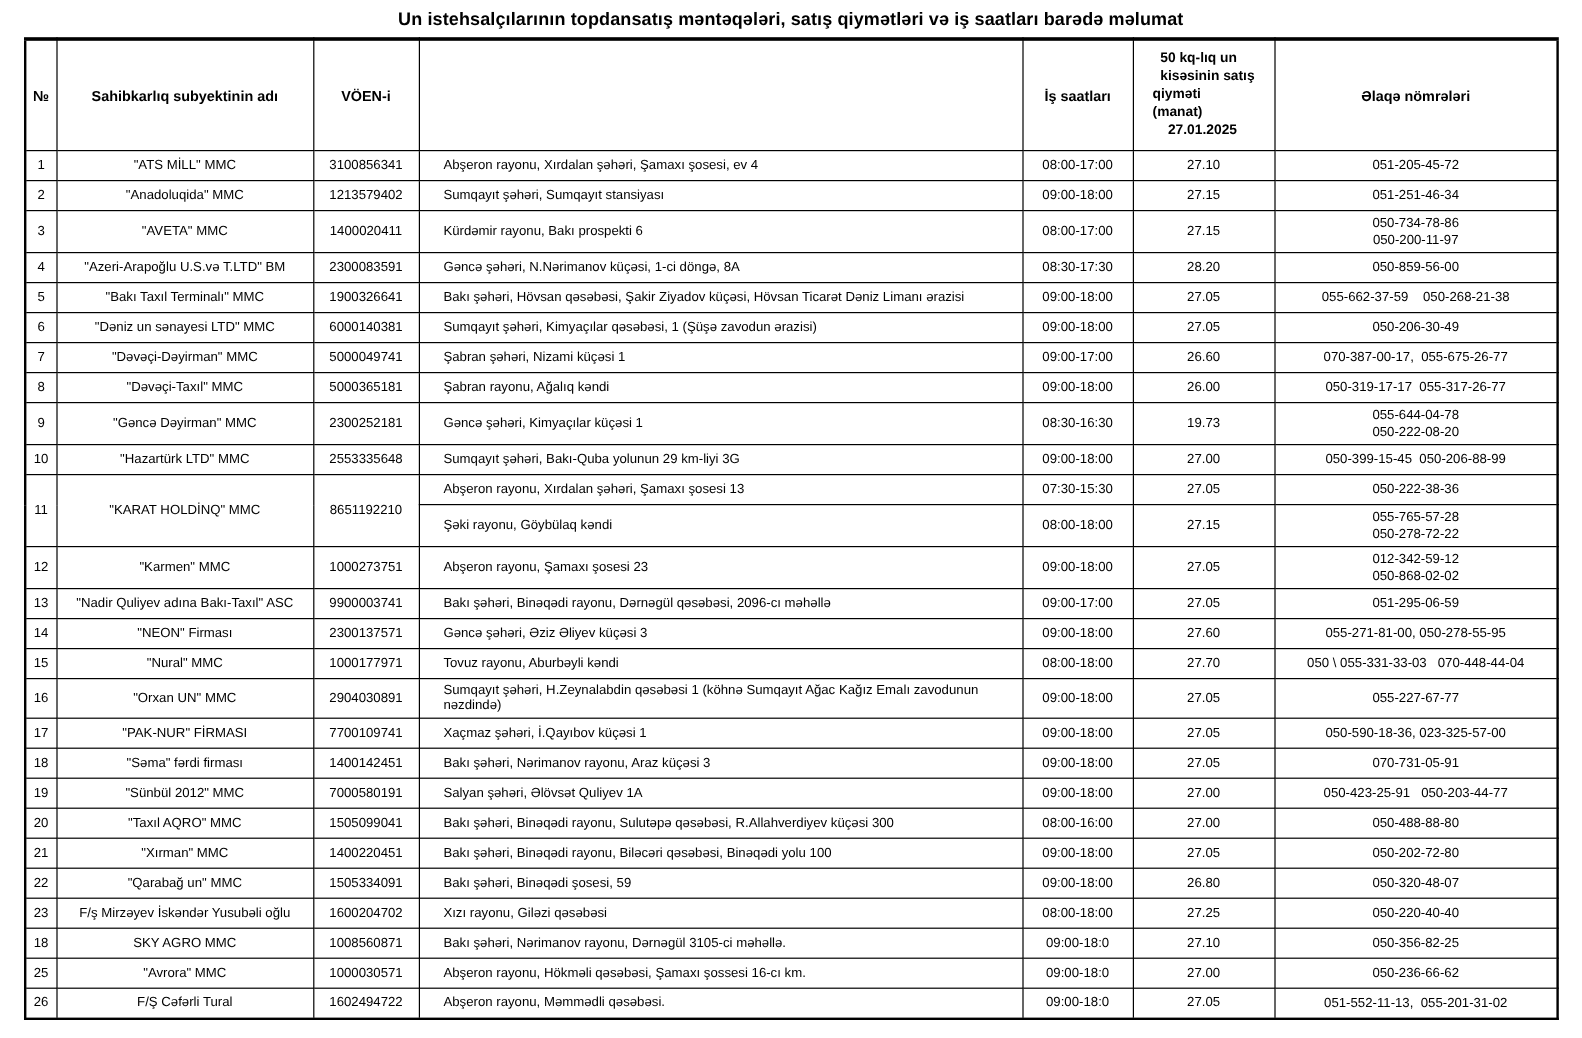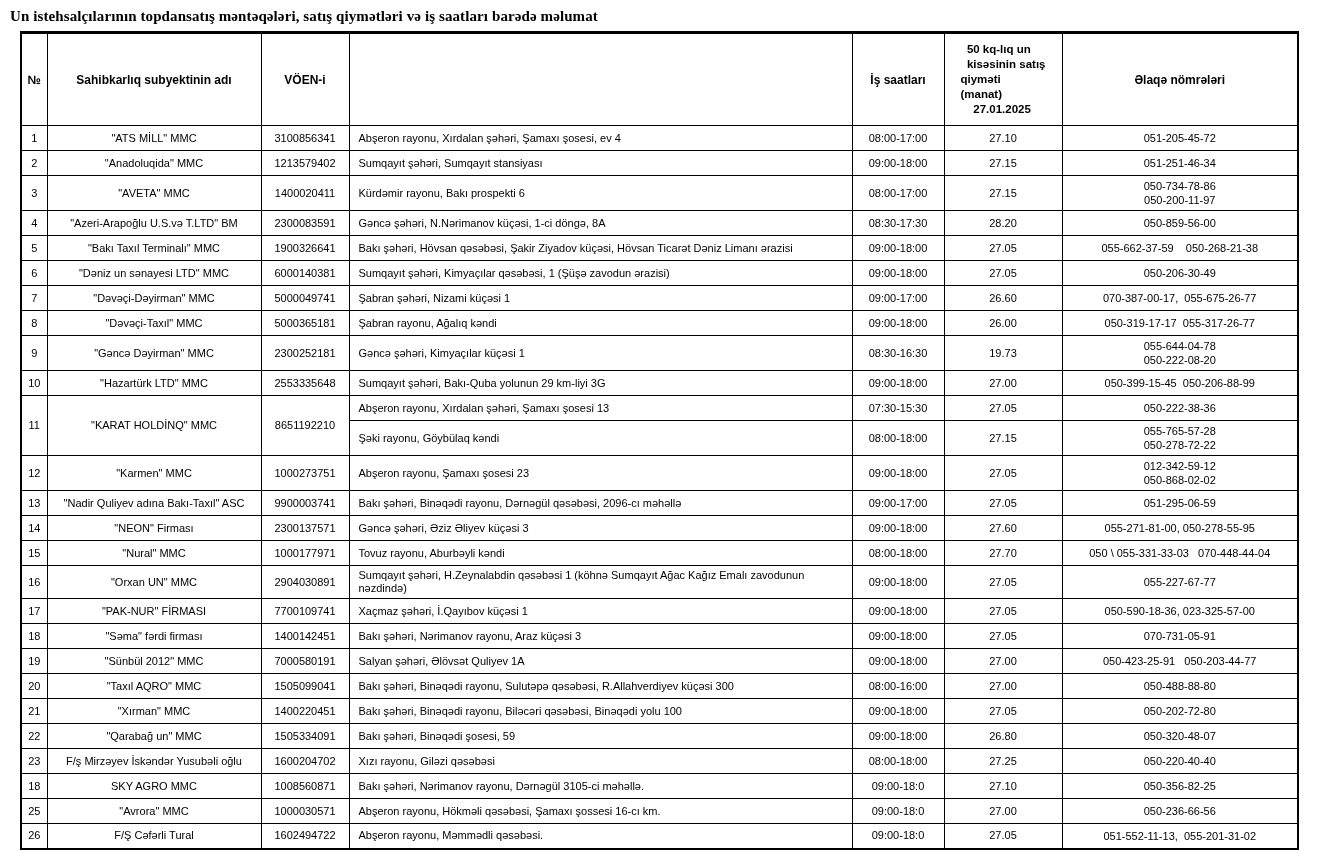--- a/index.html
+++ b/index.html
@@ -14,23 +14,23 @@
   }
   .page {
     width: 1318px;
     height: 865px;
     overflow: hidden;
     background: #ffffff;
   }
   .title {
     font-size: 15px;
     font-weight: bold;
+    text-align: center;
     margin: 8px 10px 6px 10px;
     letter-spacing: 0.1px;
-    font-family: Liberation Serif, serif;
   }
   table.tbl {
     border-collapse: collapse;
     table-layout: fixed;
     margin-left: 20px;
     width: 1277px;
     border: 2px solid #000000;
     border-top: 3px solid #000000;
   }
   .tbl th, .tbl td {
@@ -48,21 +48,21 @@
   }
   .tbl tbody tr { height: 25px; }
   .tbl td {
     font-size: 11px;
     line-height: 13px;
     padding: 3px 3px;
     text-align: center;
   }
   td.c-addr {
     text-align: left;
-    padding-left: 9px;
+    padding-left: 20px;
     padding-right: 6px;
   }
   td.c-hours, td.c-price, td.c-phones {
     white-space: pre-wrap;
   }
   td.c-phones { line-height: 14px; }
   th.c-price { text-align: center; }
   .price-head {
     display: inline-block;
     text-align: left;
@@ -329,21 +329,21 @@
           <td class="c-price">27.10</td>
           <td class="c-phones">050-356-82-25</td>
         </tr>
         <tr>
           <td class="c-num">25</td>
           <td class="c-name">"Avrora" MMC</td>
           <td class="c-voen">1000030571</td>
           <td class="c-addr">Abşeron rayonu, Hökməli qəsəbəsi, Şamaxı şossesi 16-cı km.</td>
           <td class="c-hours">09:00-18:0</td>
           <td class="c-price">27.00</td>
-          <td class="c-phones">050-236-66-56</td>
+          <td class="c-phones">050-236-66-62</td>
         </tr>
         <tr>
           <td class="c-num">26</td>
           <td class="c-name">F/Ş Cəfərli Tural</td>
           <td class="c-voen">1602494722</td>
           <td class="c-addr">Abşeron rayonu, Məmmədli qəsəbəsi.</td>
           <td class="c-hours">09:00-18:0</td>
           <td class="c-price">27.05</td>
           <td class="c-phones">051-552-11-13,  055-201-31-02</td>
         </tr>

